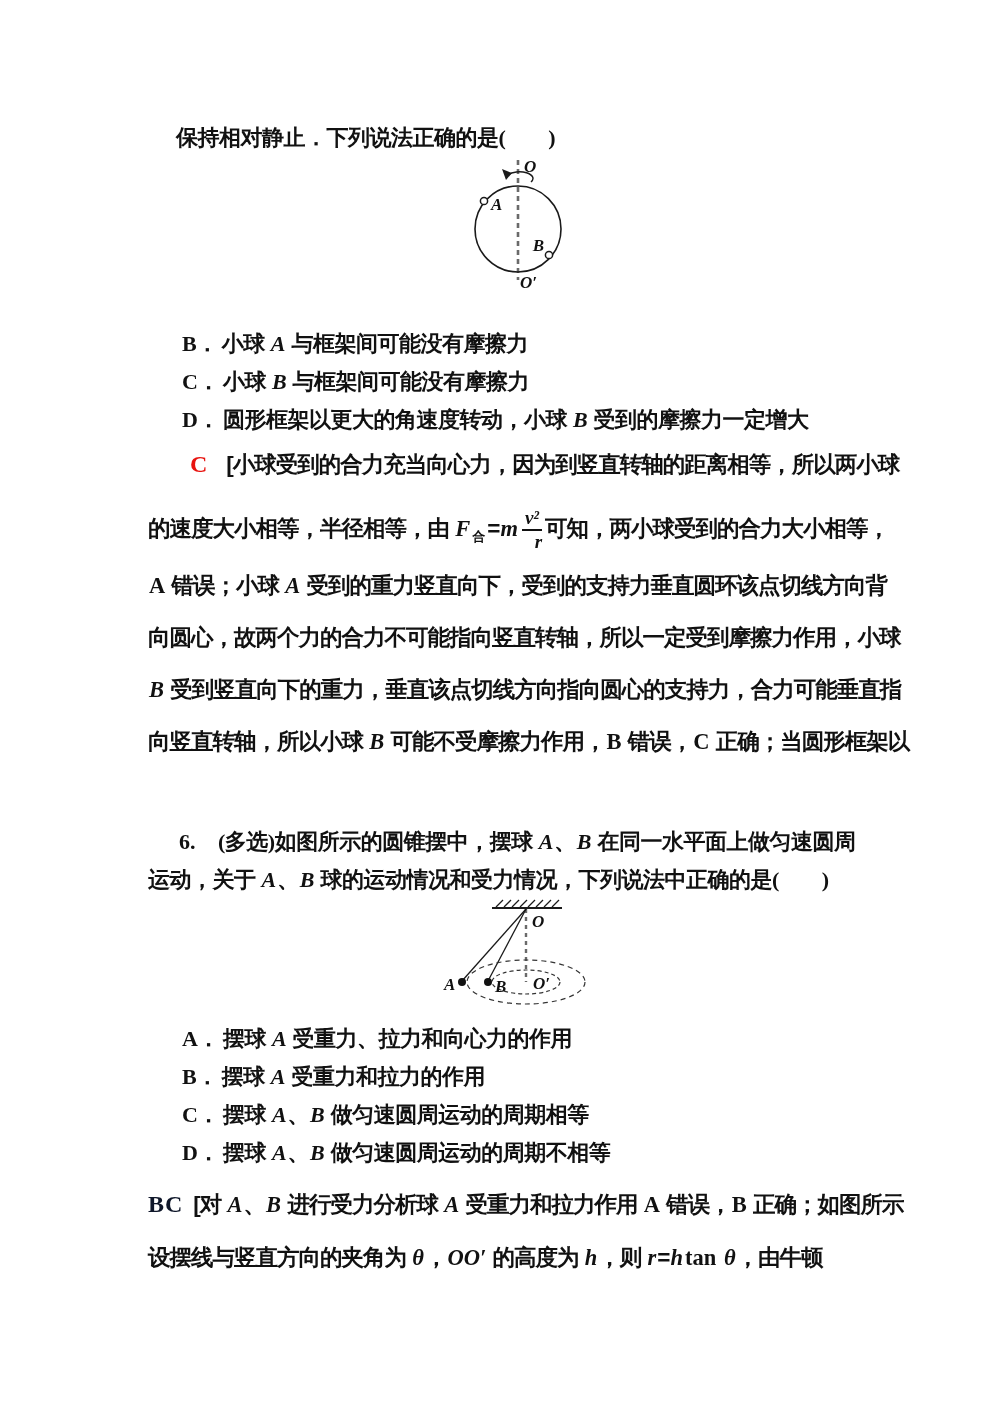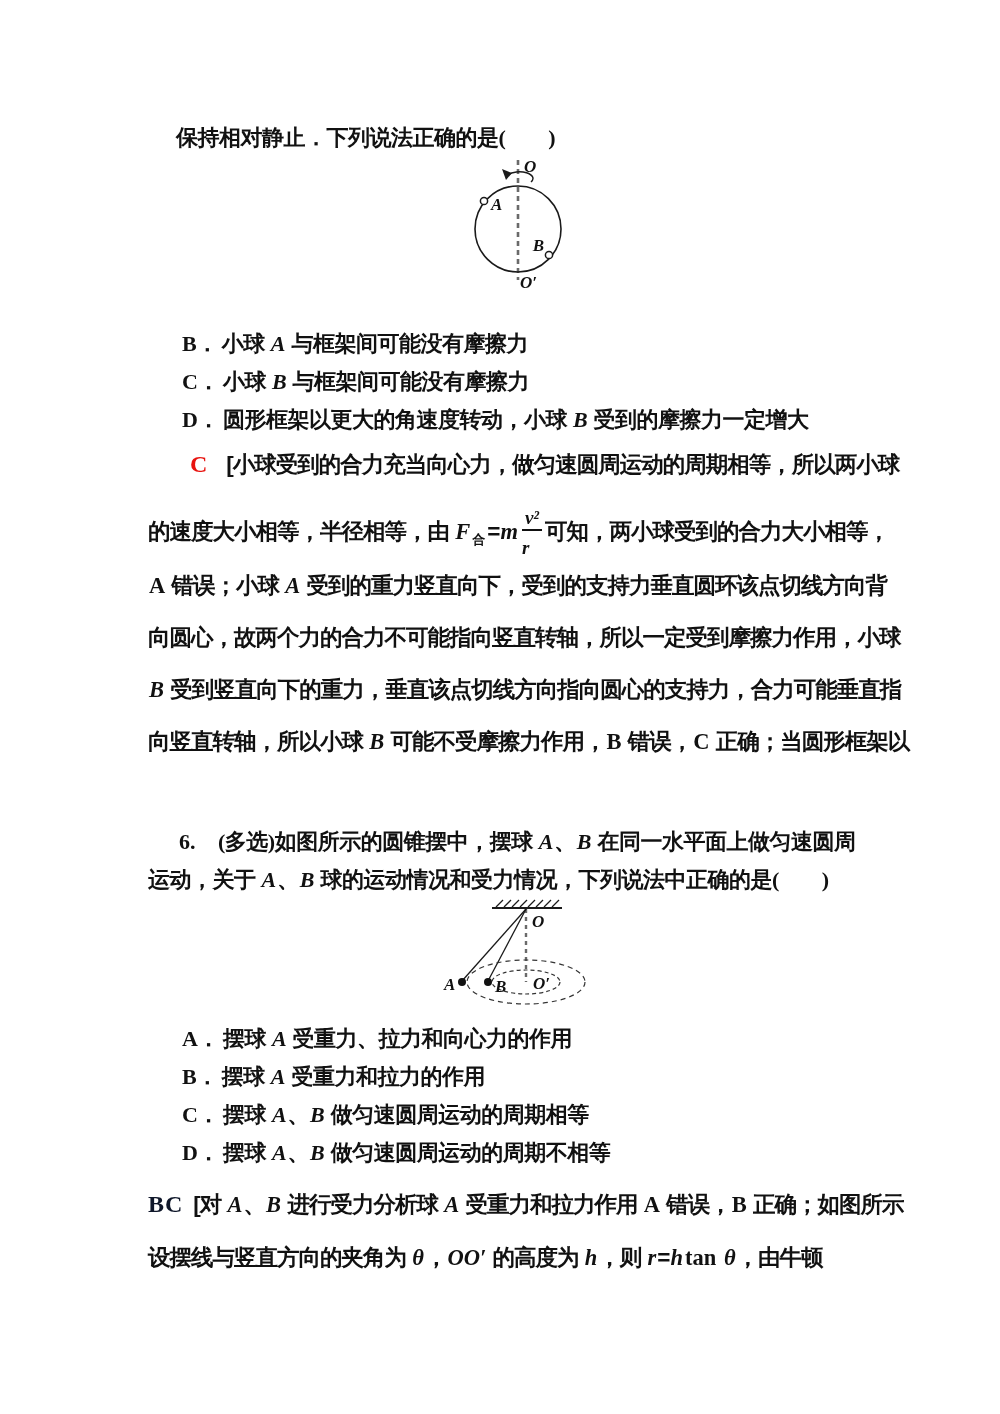--- a/index.html
+++ b/index.html
@@ -5,23 +5,23 @@
   html,body{margin:0;padding:0;background:#ffffff;}
   .page{position:relative;width:1000px;height:1414px;background:#ffffff;overflow:hidden;
         font-family:"Liberation Serif",serif;color:#111;}
   .line{position:absolute;left:148px;height:32px;line-height:32px;white-space:nowrap;}
   .serif{font-family:"Liberation Serif",serif;font-weight:bold;font-size:22px;letter-spacing:-0.5px;}
   .exp{font-family:"Liberation Sans",sans-serif;font-weight:700;font-size:22.5px;letter-spacing:-1px;}
   .vr{font-family:"Liberation Serif",serif;font-style:italic;font-weight:bold;letter-spacing:0;padding:0 1px;}
   .rm{font-family:"Liberation Serif",serif;font-style:normal;font-weight:bold;letter-spacing:0;padding:0 1px;}
   sub.sbv{font-family:"Liberation Sans",sans-serif;font-weight:700;font-style:normal;
           font-size:13px;letter-spacing:0;margin:0 2px 0 1px;}
-  .frac{display:inline-flex;flex-direction:column;align-items:flex-start;vertical-align:middle;
+  .frac{display:inline-flex;flex-direction:column;align-items:flex-end;vertical-align:middle;
         line-height:1.05;font-family:"Liberation Serif",serif;font-style:italic;font-weight:bold;
-        font-size:19px;letter-spacing:0;margin:0 3px;gap:6px;}
+        font-size:19px;letter-spacing:0;margin:0 3px;}
   .frac .fn{border-bottom:2px solid #111;padding:0 3px 1px;}
   .frac .fd{padding-top:1px;}
   .ans-letter{font-family:"Liberation Serif",serif;font-weight:bold;font-size:24px;
               letter-spacing:1px;margin-right:18px;}
   .ans-letter.bc{margin-right:10px;}
   .opt-label{margin-right:4px;}
   .fig{position:absolute;}
   .figlabel{font-family:"Liberation Serif",serif;font-style:italic;font-weight:bold;
             font-size:17px;fill:#111;}
 </style>
@@ -49,21 +49,21 @@
     <span class="opt-label">B．</span><span>小球 <span class="vr">A</span> 与框架间可能没有摩擦力</span>
   </div>
   <div class="line serif" style="top:366px;padding-left:34px">
     <span class="opt-label">C．</span><span>小球 <span class="vr">B</span> 与框架间可能没有摩擦力</span>
   </div>
   <div class="line serif" style="top:404px;padding-left:34px">
     <span class="opt-label">D．</span><span>圆形框架以更大的角速度转动，小球 <span class="vr">B</span> 受到的摩擦力一定增大</span>
   </div>
 
   <div class="line exp" style="top:448px;padding-left:42px">
-    <span class="ans-letter" style="color: rgb(232, 19, 15);">C</span><span>[小球受到的合力充当向心力，做匀速圆周运动的周期相等，所以两小球</span>
+    <span class="ans-letter" style="color: rgb(232, 19, 15);">C</span><span>[小球受到的合力充当向心力，因为到竖直转轴的距离相等，所以两小球</span>
   </div>
   <div class="line exp" style="top:508px">的速度大小相等，半径相等，由 <span class="vr">F</span><sub class="sbv">合</sub>=<span class="vr">m</span><span class="frac">
         <span class="fn">v²</span>
         <span class="fd">r</span>
       </span>可知，两小球受到的合力大小相等，</div>
   <div class="line exp" style="top:570px"><span class="rm">A</span> 错误；小球 <span class="vr">A</span> 受到的重力竖直向下，受到的支持力垂直圆环该点切线方向背</div>
   <div class="line exp" style="top:622px">向圆心，故两个力的合力不可能指向竖直转轴，所以一定受到摩擦力作用，小球</div>
   <div class="line exp" style="top:674px"><span class="vr">B</span> 受到竖直向下的重力，垂直该点切线方向指向圆心的支持力，合力可能垂直指</div>
   <div class="line exp" style="top:726px">向竖直转轴，所以小球 <span class="vr">B</span> 可能不受摩擦力作用，<span class="rm">B</span> 错误，<span class="rm">C</span> 正确；当圆形框架以</div>
 

